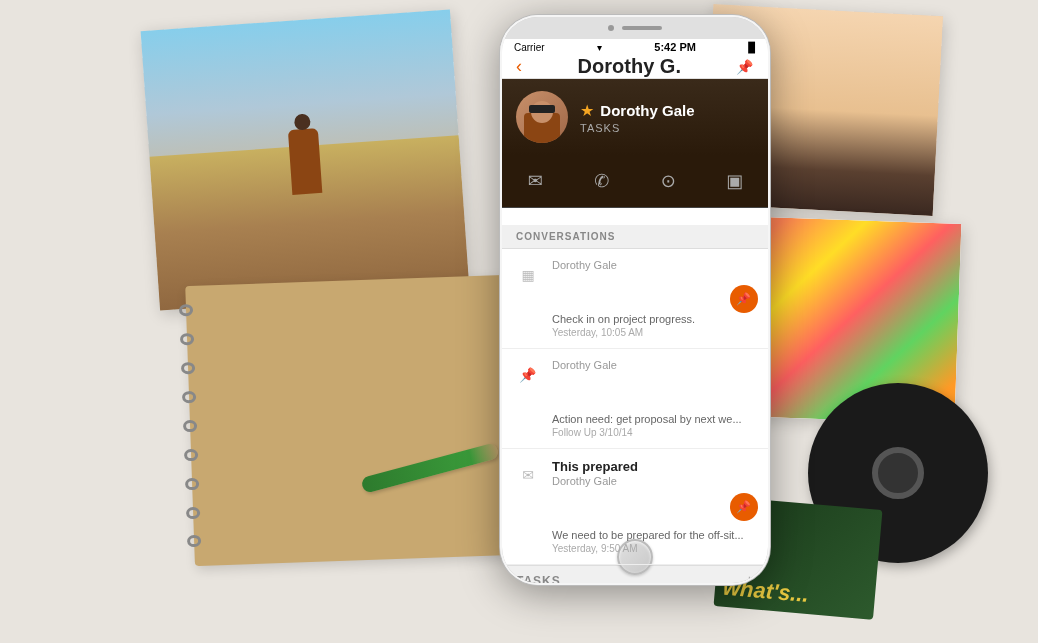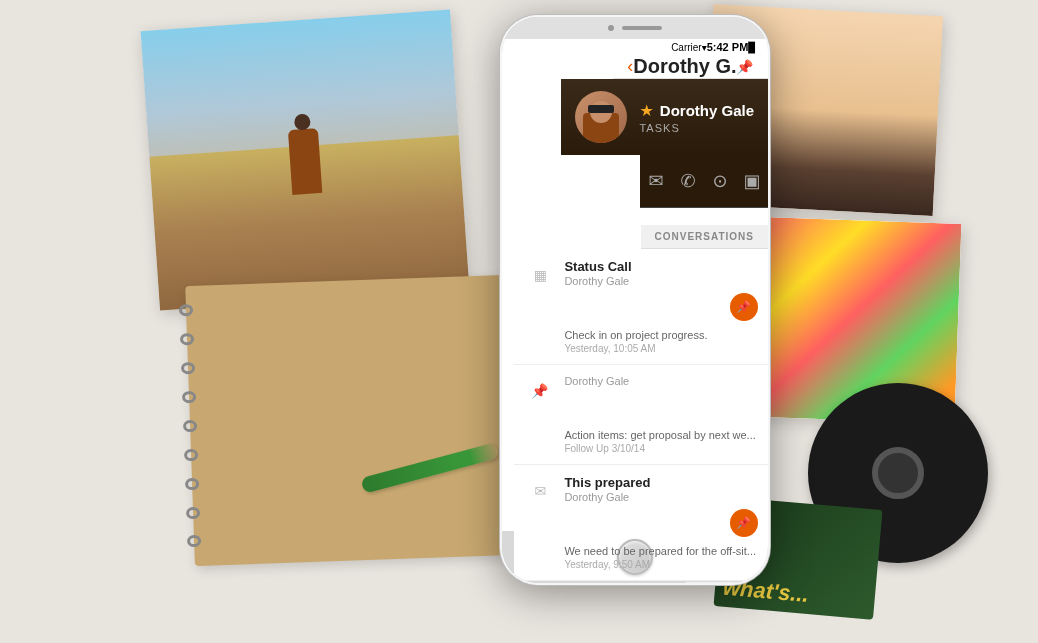--- a/index.html
+++ b/index.html
@@ -523,21 +523,20 @@
       border: 2px solid #bbb;
       box-shadow: inset 0 1px 3px rgba(255,255,255,0.8), 0 1px 3px rgba(0,0,0,0.2);
     }
 
     
     .iphone-screen {
       background: #fff;
       display: flex;
       flex-direction: column;
       height: calc(100% - 22px - 52px);
-      align-items: flex-end;
     }
 
     
     .wifi-icon {
       display: inline-block;
       font-size: 10px;
     }
   </style>
 </head>
 <body>
@@ -624,35 +623,34 @@
           <span class="action-icon">▣</span>
         </div>
 
         <div class="section-label">CONVERSATIONS</div>
 
         <div class="conversation-list">
 
           <div class="conv-item">
             <div class="conv-icon">▦</div>
             <div class="conv-content">
-              <div class="conv-title">Status Call</div>
               <div class="conv-contact">Dorothy Gale</div>
               <div class="conv-preview">Check in on project progress.</div>
               <div class="conv-meta">Yesterday, 10:05 AM</div>
             </div>
             <div class="conv-badge">
               <span style="font-size:12px;">📌</span>
             </div>
           </div>
 
           <div class="conv-item">
             <div class="conv-icon" style="color:#e85c00;">📌</div>
             <div class="conv-content">
               <div class="conv-contact">Dorothy Gale</div>
-              <div class="conv-preview">Action items: get proposal by next we...</div>
+              <div class="conv-preview">Action need: get proposal by next we...</div>
               <div class="conv-meta">Follow Up 3/10/14</div>
             </div>
           </div>
 
           <div class="conv-item">
             <div class="conv-icon">✉</div>
             <div class="conv-content">
               <div class="conv-title">This prepared</div>
               <div class="conv-contact">Dorothy Gale</div>
               <div class="conv-preview">We need to be prepared for the off-sit...</div>

